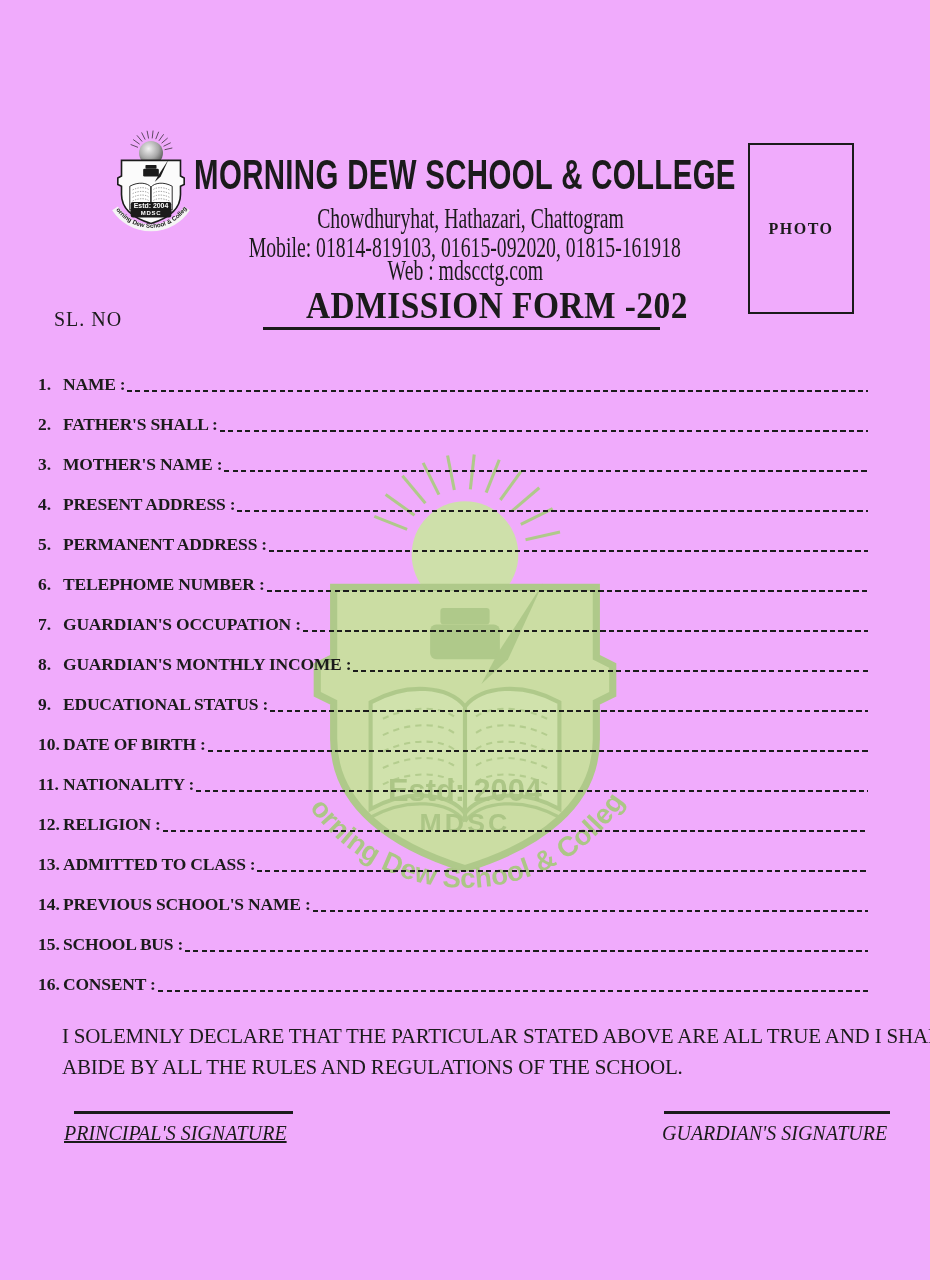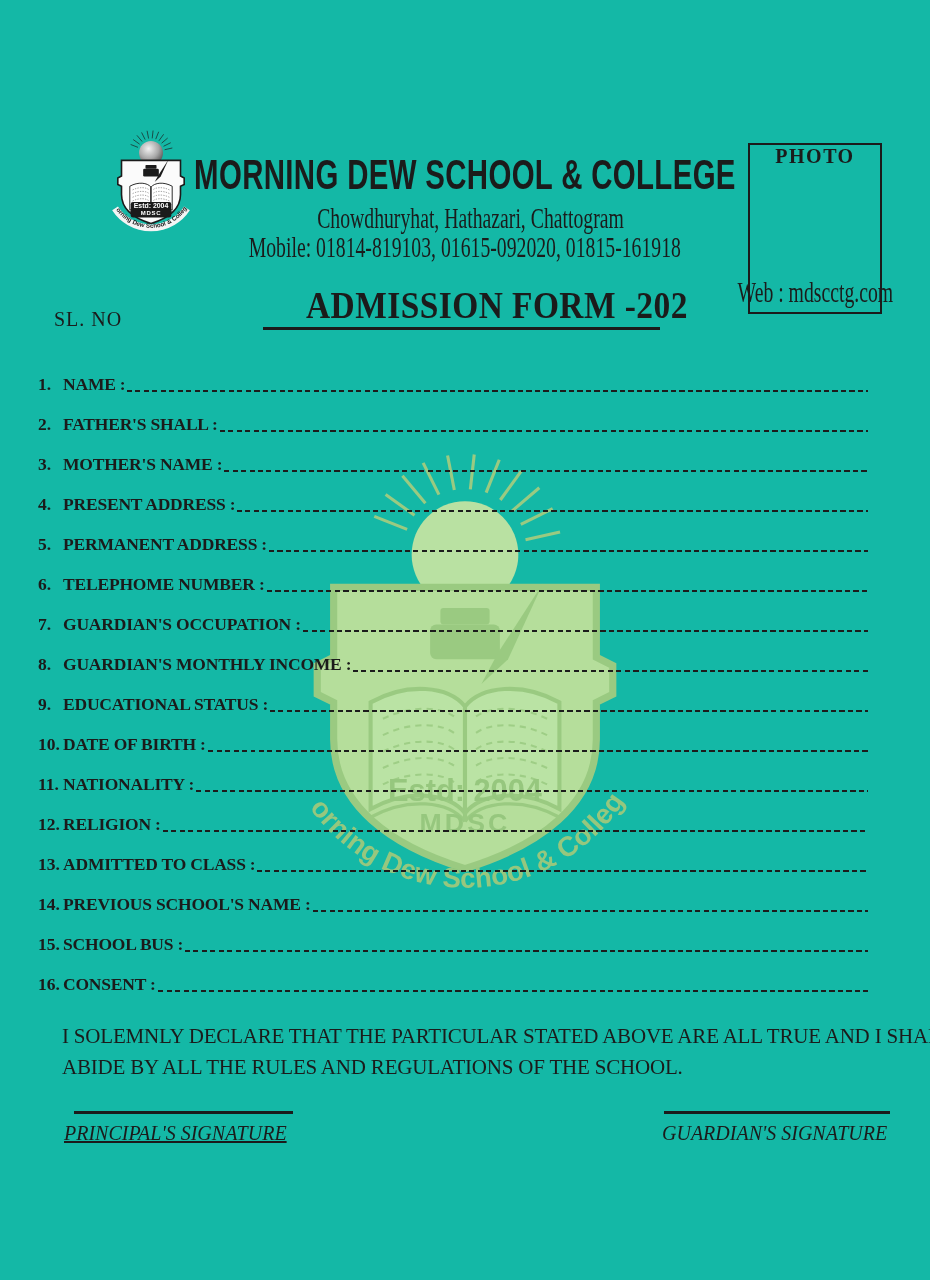--- a/index.html
+++ b/index.html
@@ -1,18 +1,18 @@
 <!DOCTYPE html>
 <html><head>
 <meta charset="utf-8">
 <style>
   html,body { margin:0; padding:0; }
   .page {
     position:relative; width:930px; height:1280px;
-    background:#14b8a6; overflow:hidden;
+    background:#f0abfc; overflow:hidden;
     font-family:"Liberation Serif", serif; color:#1b1b1b;
   }
   .page * { box-sizing:border-box; }
 
   
   .defs-svg { position:absolute; width:0; height:0; overflow:hidden; }
   .logo-crest {
     position:absolute; left:103px; top:130px; width:96px; height:106px; z-index:3;
     --ink:#1b1b1b; --paper:#fbfbfb; --page:#ffffff; --sphere:url(#sphereGrad);
     --band:#1b1b1b; --crest-text:#ffffff; --ribbon:#f4f4f4; --banner-text:#1b1b1b;
@@ -25,29 +25,29 @@
   }
 
   
   .hline { position:absolute; left:0; width:930px; text-align:center; z-index:2; white-space:nowrap; }
   .school-name { top:154px; font-family:"Liberation Sans", sans-serif; font-weight:bold; font-size:42px; line-height:1; }
   .school-name > span { display:inline-block; transform:scaleX(0.70); transform-origin:50% 50%; letter-spacing:0.5px; }
   .info-line  { font-size:29px; line-height:1; }
   .info-line > span { display:inline-block; transform:scaleX(0.68); transform-origin:50% 50%; }
   .address { top:204px;padding-left:10px; }
   .mobile  { top:233px; }
-  .web     { top:278px;text-align:right; }
+  .web     { top:256px; }
   .form-title { top:286px; font-weight:bold; font-size:38px; line-height:1;margin-left:32px; }
   .form-title > span { display:inline-block; transform:scaleX(0.88); transform-origin:50% 50%; letter-spacing:0.5px; }
   .title-underline { position:absolute; left:263px; top:327px; width:397px; height:3px; background:#1b1b1b; z-index:2; }
 
   .photo-box {
-    position:absolute; left:748px; top:143px; width:134px; height:171px; z-index:2;
-    border:2px solid #1b1b1b; display:flex; align-items:flex-start; justify-content:center;
-    font-weight:bold; font-size:20px; letter-spacing:1.5px;
+    position:absolute; left:748px; top:143px; width:106px; height:171px; z-index:2;
+    border:2px solid #1b1b1b; display:flex; align-items:center; justify-content:center;
+    font-weight:bold; font-size:16px; letter-spacing:1.5px;
   }
   .sl-no { position:absolute; left:54px; top:308px; font-size:20px; letter-spacing:1px; z-index:2; }
 
   
   .fields { position:absolute; left:38px; top:355px; width:830px; z-index:2; }
   .field-row { display:flex; align-items:flex-end; height:40px; }
   .field-no  { width:25px; flex:0 0 25px; font-weight:bold; font-size:17.5px; line-height:1.18; white-space:nowrap; }
   .field-label { font-weight:bold; font-size:17.5px; line-height:1.18; white-space:nowrap; letter-spacing:-0.2px;margin-top:32px; }
   .dashes {
     flex:1 1 auto; height:2.5px; margin:0 0 3px 2px;

